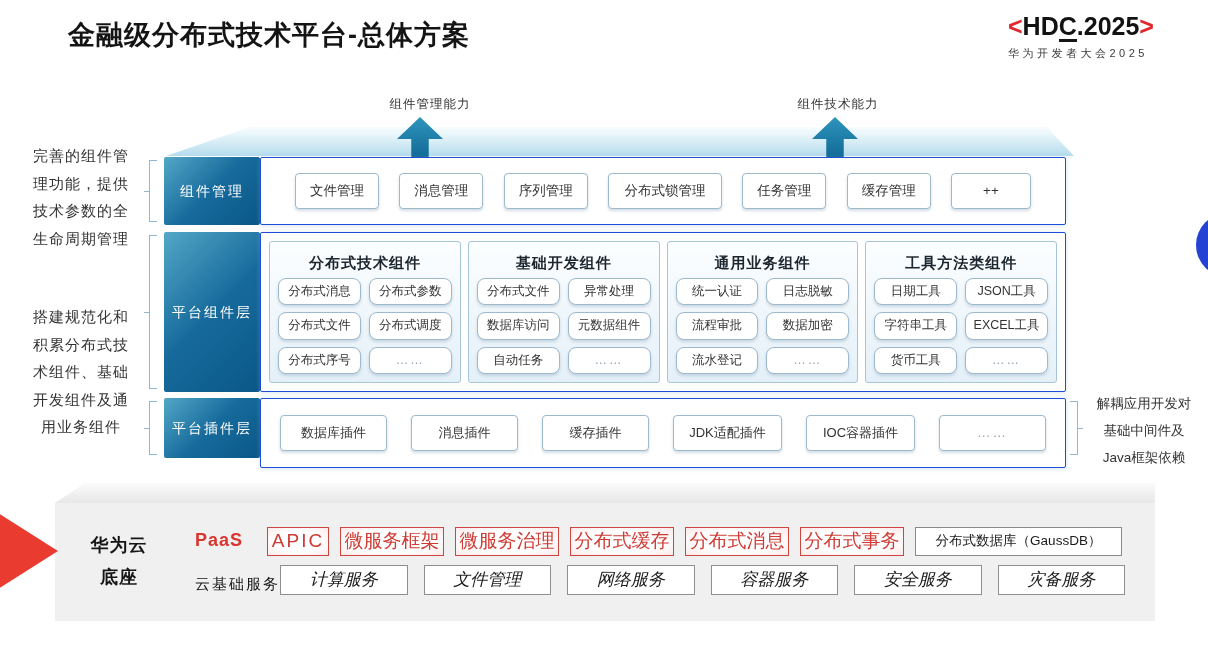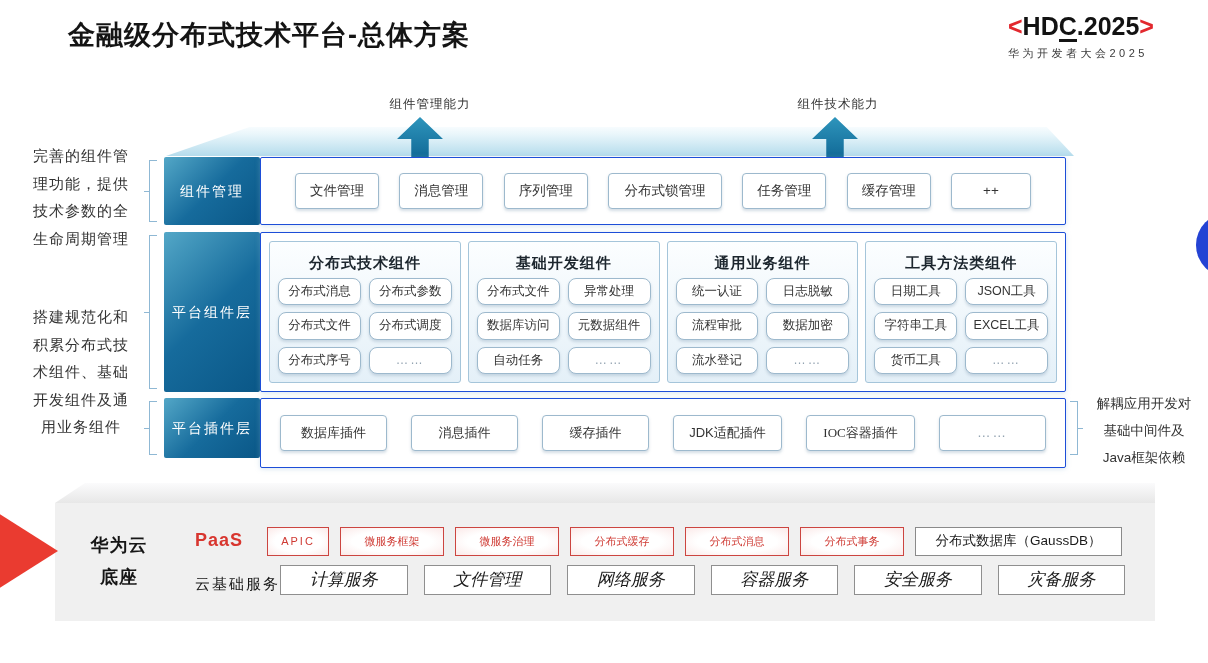--- a/index.html
+++ b/index.html
@@ -61,21 +61,21 @@
 
   
   .base-bevel { position:absolute; left:55px; top:483px; width:1100px; height:20px;
     clip-path:polygon(30px 0, 100% 0, 100% 100%, 0 100%);
     background:linear-gradient(to top,#e7e7e7,#fbfbfc); }
   .base-box { position:absolute; left:55px; top:503px; width:1100px; height:118px; background:#f0f0f0; }
   .base-label { position:absolute; left:28px; top:26px; width:72px; text-align:center;
     font-size:18px; font-weight:bold; color:#161616; line-height:32px; letter-spacing:1px; }
   .paas-label { position:absolute; left:140px; top:27px; font-size:18px; font-weight:bold; color:#d8362f; letter-spacing:1px; }
   .paas-chips { position:absolute; left:212px; top:24px; width:858px; height:29px; display:flex; gap:11px; }
-  .chip-red { height:29px; line-height:26px; border:1.5px solid #cc4540; color:#cf3a33; font-size:11px; text-align:center;
+  .chip-red { height:29px; line-height:26px; border:1.5px solid #cc4540; color:#cf3a33; font-size:19px; text-align:center;
     background:radial-gradient(ellipse at center,#ffffff 55%,#fbe9e8 100%); }
   .chip-db { height:29px; line-height:26px; border:1.5px solid #8a8a8a; color:#1a1a1a; font-size:13.5px; text-align:center; background:#fff; }
   .cloud-label { position:absolute; left:140px; top:66px; font-size:15px; color:#161616; letter-spacing:2px; line-height:30px; }
   .cloud-chips { position:absolute; left:225px; top:62px; width:845px; height:30px; display:flex; gap:16px; }
   .chip-gray { flex:1; height:30px; line-height:27px; border:1.5px solid #8f8f8f; background:#fff; color:#1a1a1a; font-size:17px; text-align:center;font-style:italic; }
 
   .red-wedge { position:absolute; left:0; top:512px; width:58px; height:78px;
     clip-path:polygon(0 3%, 100% 50%, 0 97%); background:#ea3b30; }
   .blue-dot { position:absolute; left:1196px; top:213px; width:64px; height:64px; border-radius:50%; background:#2443d4; }
 </style>
@@ -187,21 +187,21 @@
 
   <div class="row-label" style="top:398px; height:60px;">
     <div>平台</div>
     <div>插件层</div>
   </div>
   <div class="row-content chips-line" style="top:398px; height:70px; padding:8px 19px;">
     <div class="chip chip-lg" style="width:107px; font-size:13px;">数据库插件</div>
     <div class="chip chip-lg" style="width:107px; font-size:13px;">消息插件</div>
     <div class="chip chip-lg" style="width:107px; font-size:13px;">缓存插件</div>
     <div class="chip chip-lg" style="width:109px; font-size:13px;">JDK适配插件</div>
-    <div class="chip chip-lg" style="width:109px; font-size:13px;font-family:Liberation Serif, serif;">IOC容器插件</div>
+    <div class="chip chip-lg" style="width:109px; font-size:13px;">IOC容器插件</div>
     <div class="chip chip-lg dim" style="width:107px;">……</div>
   </div>
 
   <div class="note note-right" style="top:390px;">
     <div>解耦应用开发对</div>
     <div>基础中间件及</div>
     <div>Java框架依赖</div>
   </div>
 
   <div class="base-bevel"></div>

